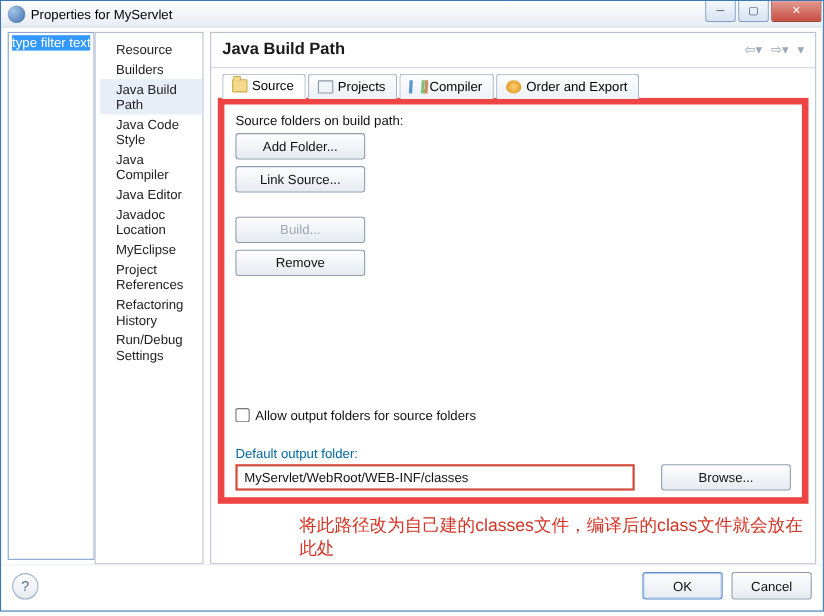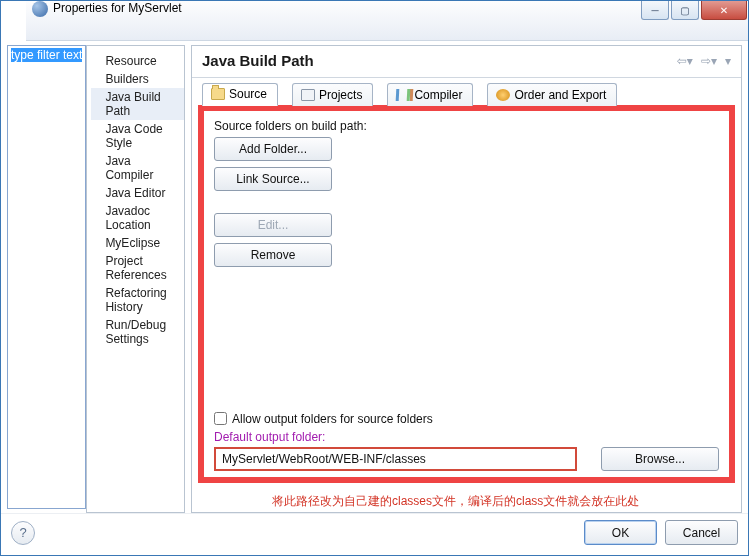--- a/index.html
+++ b/index.html
@@ -1,19 +1,19 @@
 <!DOCTYPE html>
 <html><head>
 <meta charset="utf-8">
 <style>
 * { box-sizing: border-box; margin: 0; padding: 0; font-family: "Segoe UI", Tahoma, sans-serif; font-size: 12px; }
 body { background: #fff; width: 749px; height: 560px; overflow: hidden; }
 
 .window { width: 749px; height: 556px; border: 1px solid #3a77b5; background: #fff; display: flex; flex-direction: column; }
-.titlebar { height: 40px; background: linear-gradient(#fdfdfe, #e8edf5); display: flex; align-items: flex-start; padding: 0 0 0 6px; border-bottom: 1px solid #cdd7e3; margin-left: 25px; }
+.titlebar { height: 24px; background: linear-gradient(#fdfdfe, #e8edf5); display: flex; align-items: center; padding: 0 0 0 6px; border-bottom: 1px solid #cdd7e3; }
 .titlebar .icon { width: 16px; height: 16px; margin-right: 5px; border-radius: 50%; background: radial-gradient(circle at 30% 30%, #a6c5e8, #3a6aa8); display: inline-block; }
 .titlebar .title { flex: 1; color: #000; font-size: 12px; }
 .winbtns { display: flex; gap: 2px; height: 20px; align-self: flex-start; margin-right: 1px; }
 .winbtn { width: 28px; height: 19px; border: 1px solid #7f9cc0; border-top: none; border-radius: 0 0 3px 3px; background: linear-gradient(#f4f7fb, #d7e4f2); display: flex; align-items: center; justify-content: center; color: #384a64; font-size: 10px; }
 .winbtn.close { width: 46px; background: linear-gradient(#e29a91, #c84d40); color: #fff; border-color: #9d3c32; }
 
 .body { flex: 1; display: flex; padding: 4px 6px 0 6px; gap: 6px; min-height: 0; }
 .sidebar { width: 178px; display: flex; flex-direction: row; }
 .filter { border: 1px solid #88a6d0; padding: 2px 3px; margin-bottom: 4px; }
 .filter .sel { background: #3399ff; color: #fff; display: inline; }
@@ -21,21 +21,21 @@
 .tree .item { padding: 2px 4px 2px 14px; color: #222; cursor: default; }
 .tree .item.selected { background: #e8eef7; }
 
 .main { flex: 1; display: flex; flex-direction: column; border: 1px solid #b9c4d1; min-width: 0; }
 .mainhead { display: flex; align-items: center; padding: 6px 8px 8px 10px; }
 .mainhead h1 { font-size: 15px; font-weight: bold; color: #1a1a1a; flex: 1; }
 .navicons { display: flex; gap: 4px; color: #9aa5b5; font-size: 12px; }
 .navicons span { padding: 0 2px; }
 
 .tabs-wrap { border-top: 1px solid #d0d7e0; padding: 4px 6px 6px 6px; flex: 1; display: flex; flex-direction: column; min-height: 0; }
-.tabstrip { display: flex; gap: 12px; position: relative; top: 1px; z-index: 2; padding-left: 4px; }
+.tabstrip { display: flex; gap: 0; position: relative; top: 1px; z-index: 2; padding-left: 4px; }
 .tab { display: flex; align-items: center; gap: 4px; padding: 3px 10px 3px 8px; border: 1px solid #a6b4c6; border-bottom: none; background: linear-gradient(#fbfcfd, #eef2f6); border-radius: 3px 3px 0 0; margin-right: 2px; cursor: default; }
 .tab.active { background: #fff; border-bottom: 1px solid #fff; padding-bottom: 4px; }
 .tab .ticon { width: 14px; height: 12px; display: inline-block; }
 .ticon-source { width: 14px; height: 10px; background: #f6d98a; border: 1px solid #c9a94d; border-radius: 1px; position: relative; }
 .ticon-source::before { content: ""; position: absolute; width: 5px; height: 3px; background: #f6d98a; border: 1px solid #c9a94d; border-bottom: none; top: -4px; left: 0; border-radius: 1px 1px 0 0; }
 .ticon-proj { width: 12px; height: 10px; background: #f0f3f7; border: 1px solid #8a97a8; border-radius: 1px; }
 .ticon-lib { width: 6px; height: 12px; border-left: 3px solid #5a98d0; border-right: 3px solid #7cc47c; box-shadow: 3px 0 0 #d08a5a; transform: skewX(-3deg); }
 .ticon-order { width: 12px; height: 12px; background: radial-gradient(circle, #ffcf70 0%, #e0a030 70%); border-radius: 50%; }
 
 .tabpane { flex: 1; border: 6px solid #ef4444; background: #fff; padding: 8px 10px 6px 10px; display: flex; flex-direction: column; min-height: 0; }
@@ -48,26 +48,26 @@
 .watermark { position: absolute; top: 54%; left: 50%; transform: translate(-50%, -50%); color: #d8d8d8; font-size: 14px; letter-spacing: 0.5px; pointer-events: none; }
 
 .btncol { width: 118px; display: flex; flex-direction: column; gap: 6px; }
 .btn { height: 24px; border: 1px solid #8e9cae; border-radius: 3px; background: linear-gradient(#fdfdfe, #e6ebf1); color: #111; display: flex; align-items: center; justify-content: center; cursor: default; }
 .btn.disabled { color: #9ea8b5; }
 .btncol .spacer { height: 10px; }
 
 .checkrow { display: flex; gap: 5px; margin-top: 6px; color: #111; }
 .checkrow input { width: 13px; height: 13px; }
 
-.outlabel { margin-top: 4px; color: #a21caf; }
+.outlabel { margin-top: 20px; color: #0369a1; }
 .outrow { display: flex; gap: 24px; margin-top: 3px; }
 .outinput { flex: 1; border: 2px solid #d24a3a; padding: 3px 6px; background: #fff; color: #111; outline: none; }
 .outrow .btn { width: 118px; }
 
-.annotation { color: #d33426; font-size: 12px; margin: 4px 0 2px 80px; }
+.annotation { color: #d33426; font-size: 16px; margin: 4px 0 2px 80px; }
 
 .footer { display: flex; padding: 6px 10px 10px 10px; align-items: center; border-top: 1px solid #eceff3; }
 .help { width: 24px; height: 24px; border-radius: 50%; border: 1px solid #9fb0c6; display: flex; align-items: center; justify-content: center; color: #5a6f8c; font-size: 13px; background: linear-gradient(#fdfdfe, #e6ebf1); }
 .footer .spacer { flex: 1; }
 .footer .btn { width: 73px; height: 25px; margin-left: 8px; }
 .footer .btn.ok { border: 1px solid #5b8bc9; box-shadow: 0 0 0 1px #b8d1ef inset; }
 </style>
 </head>
 <body>
 
@@ -132,21 +132,21 @@
           </div>
         </div>
 
         <div class="tabpane">
           <div class="srclabel">Source folders on build path:</div>
           <div class="srcrow">
             <div class="btncol">
               <div class="btn">Add Folder...</div>
               <div class="btn">Link Source...</div>
               <div class="spacer"></div>
-              <div class="btn disabled">Edit...</div>
+              <div class="btn disabled">Build...</div>
               <div class="btn">Remove</div>
             </div>
           </div>
 
           <label class="checkrow">
             <input type="checkbox" style="">
             <span>Allow output folders for source folders</span>
           </label>
 
           <div class="outlabel">Default output folder:</div>

